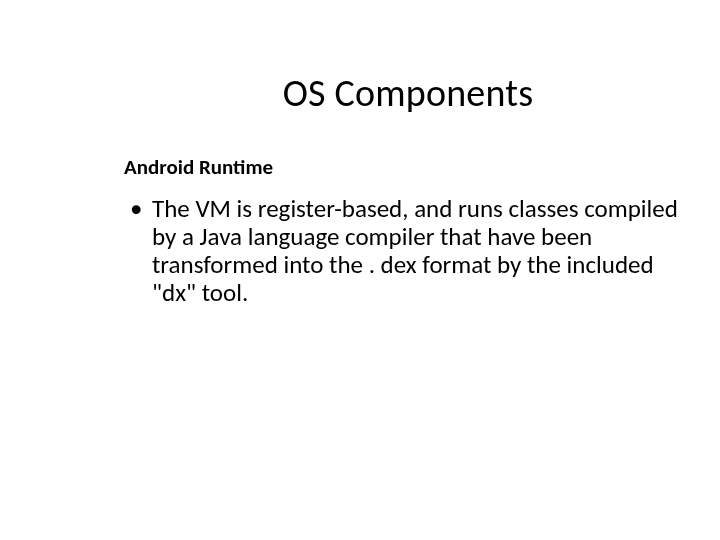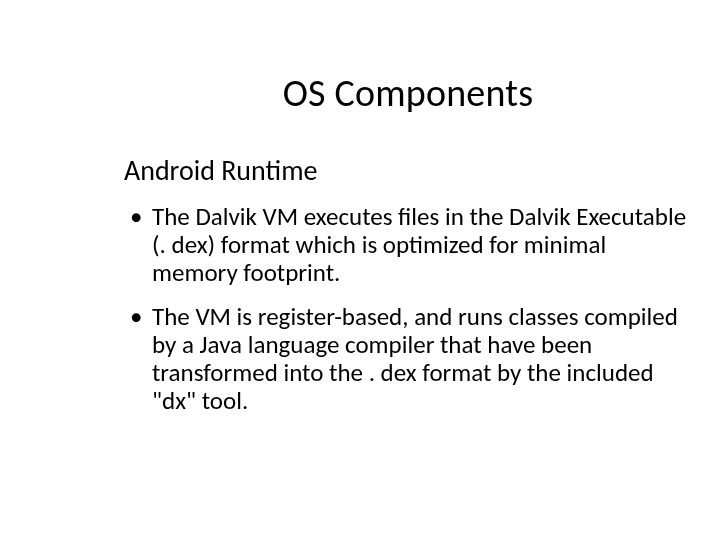--- a/index.html
+++ b/index.html
@@ -17,22 +17,22 @@
     }
     .title {
       text-align: center;
       font-size: 38px;
       font-weight: 400;
       margin-top: 2px;
       margin-bottom: 40px;
       letter-spacing: 0.2px;
     }
     .subheading {
-      font-size: 28px;
-      font-weight: 400;
+      font-size: 21px;
+      font-weight: 700;
       line-height: 1.1;
     }
     ul.bullets {
       list-style: none;
       padding: 0;
       margin: 0;
     }
     ul.bullets li {
       position: relative;
       padding-left: 28px;
@@ -50,17 +50,16 @@
     }
   </style>
 </head>
 <body>
 
 <div class="slide">
   <h1 class="title">OS Components</h1>
   <div class="content">
     <div class="subheading">Android Runtime</div>
     <ul class="bullets">
-      <li>The Dalvik VM executes files in the Dalvik Executable (. dex) format which is optimized for minimal memory footprint.</li>
       <li>The VM is register-based, and runs classes compiled by a Java language compiler that have been transformed into the . dex format by the included "dx" tool.</li>
     </ul>
   </div>
 </div>
 
 </body></html>

